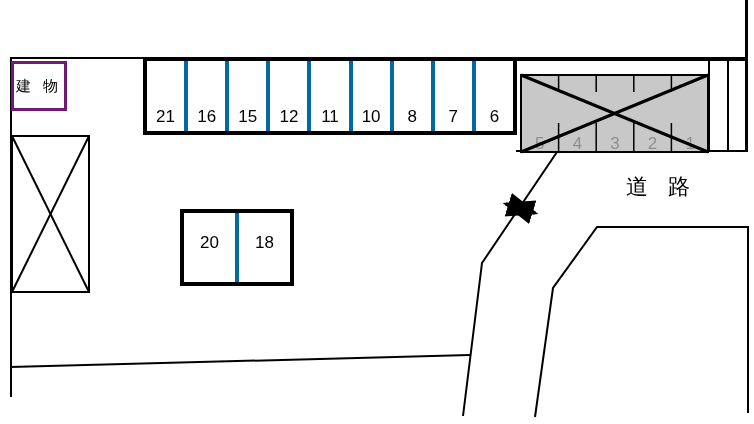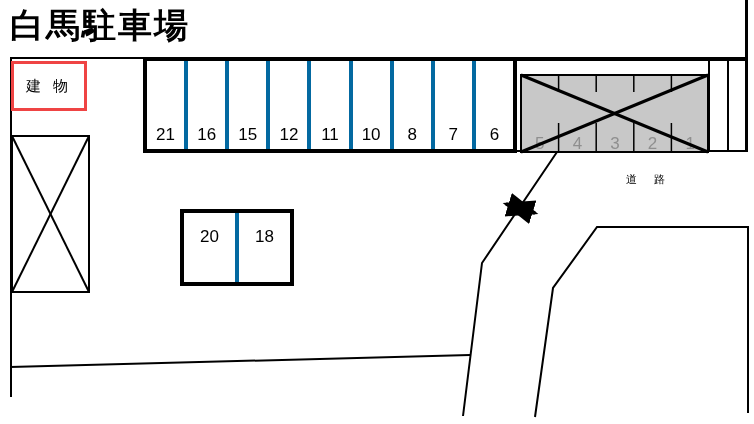--- a/index.html
+++ b/index.html
@@ -6,36 +6,36 @@
   .page{
     position:relative;width:754px;height:424px;background:#fff;
     font-family:"Liberation Sans","DejaVu Sans",sans-serif;color:#000;overflow:hidden;
   }
   .svg-layer{position:absolute;left:0;top:0;width:754px;height:424px;}
   .title{
     position:absolute;left:10px;top:7px;font-size:34px;line-height:1.1;
     font-weight:bold;letter-spacing:2px;white-space:nowrap;
   }
   .building{
-    position:absolute;left:11px;top:61px;width:76px;height:50px;box-sizing:border-box;
-    border:3px solid #ef4444;display:flex;align-items:center;justify-content:center;
+    position:absolute;left:11px;top:61px;width:56px;height:50px;box-sizing:border-box;
+    border:3px solid #701a75;display:flex;align-items:center;justify-content:center;
     font-size:15px;letter-spacing:4px;white-space:nowrap;
   }
   .band{position:absolute;display:flex;box-sizing:border-box;border:4px solid #000;background:#fff;}
   .band .cell{
     flex:1;border-left:4px solid #0369a1;display:flex;justify-content:center;
     box-sizing:border-box;font-size:17px;
   }
   .band .cell:first-child{border-left:none;}
-  .band.top-row{left:143px;top:57px;width:374px;height:96px;}
+  .band.top-row{left:143px;top:57px;width:374px;height:78px;}
   .band.top-row .cell{align-items:flex-end;padding-bottom:4px;}
   .band.mid-block{left:180px;top:209px;width:114px;height:77px;}
-  .band.mid-block .cell{align-items:flex-start;padding-top:14px;}
+  .band.mid-block .cell{align-items:flex-start;padding-top:20px;}
   .road-label{
-    position:absolute;left:626px;top:172px;font-size:11px;letter-spacing:7px;white-space:nowrap;
+    position:absolute;left:626px;top:172px;font-size:22px;letter-spacing:7px;white-space:nowrap;
   }
   .closed-num{
     font-size:17px;fill:#8f8f8f;font-family:"Liberation Sans","DejaVu Sans",sans-serif;
   }
 </style>
 </head>
 <body>
 
 <div class="page">
 
@@ -92,21 +92,20 @@
       <polyline points="535,417 553,288 597,227 748,227 748,413"></polyline>
     </g>
 
     <line x1="10" y1="367" x2="470" y2="355" stroke="#000" stroke-width="2"></line>
 
     <g>
       <line x1="506" y1="204" x2="535" y2="213" stroke="#000" stroke-width="3.5" marker-start="url(#ah)" marker-end="url(#ah)"></line>
     </g>
   </svg>
 
-  <div class="title">白馬駐車場</div>
 
   <div class="building">
     <span>建 物</span>
   </div>
 
   <div class="band top-row">
     <div class="cell">21</div>
     <div class="cell">16</div>
     <div class="cell">15</div>
     <div class="cell">12</div>

